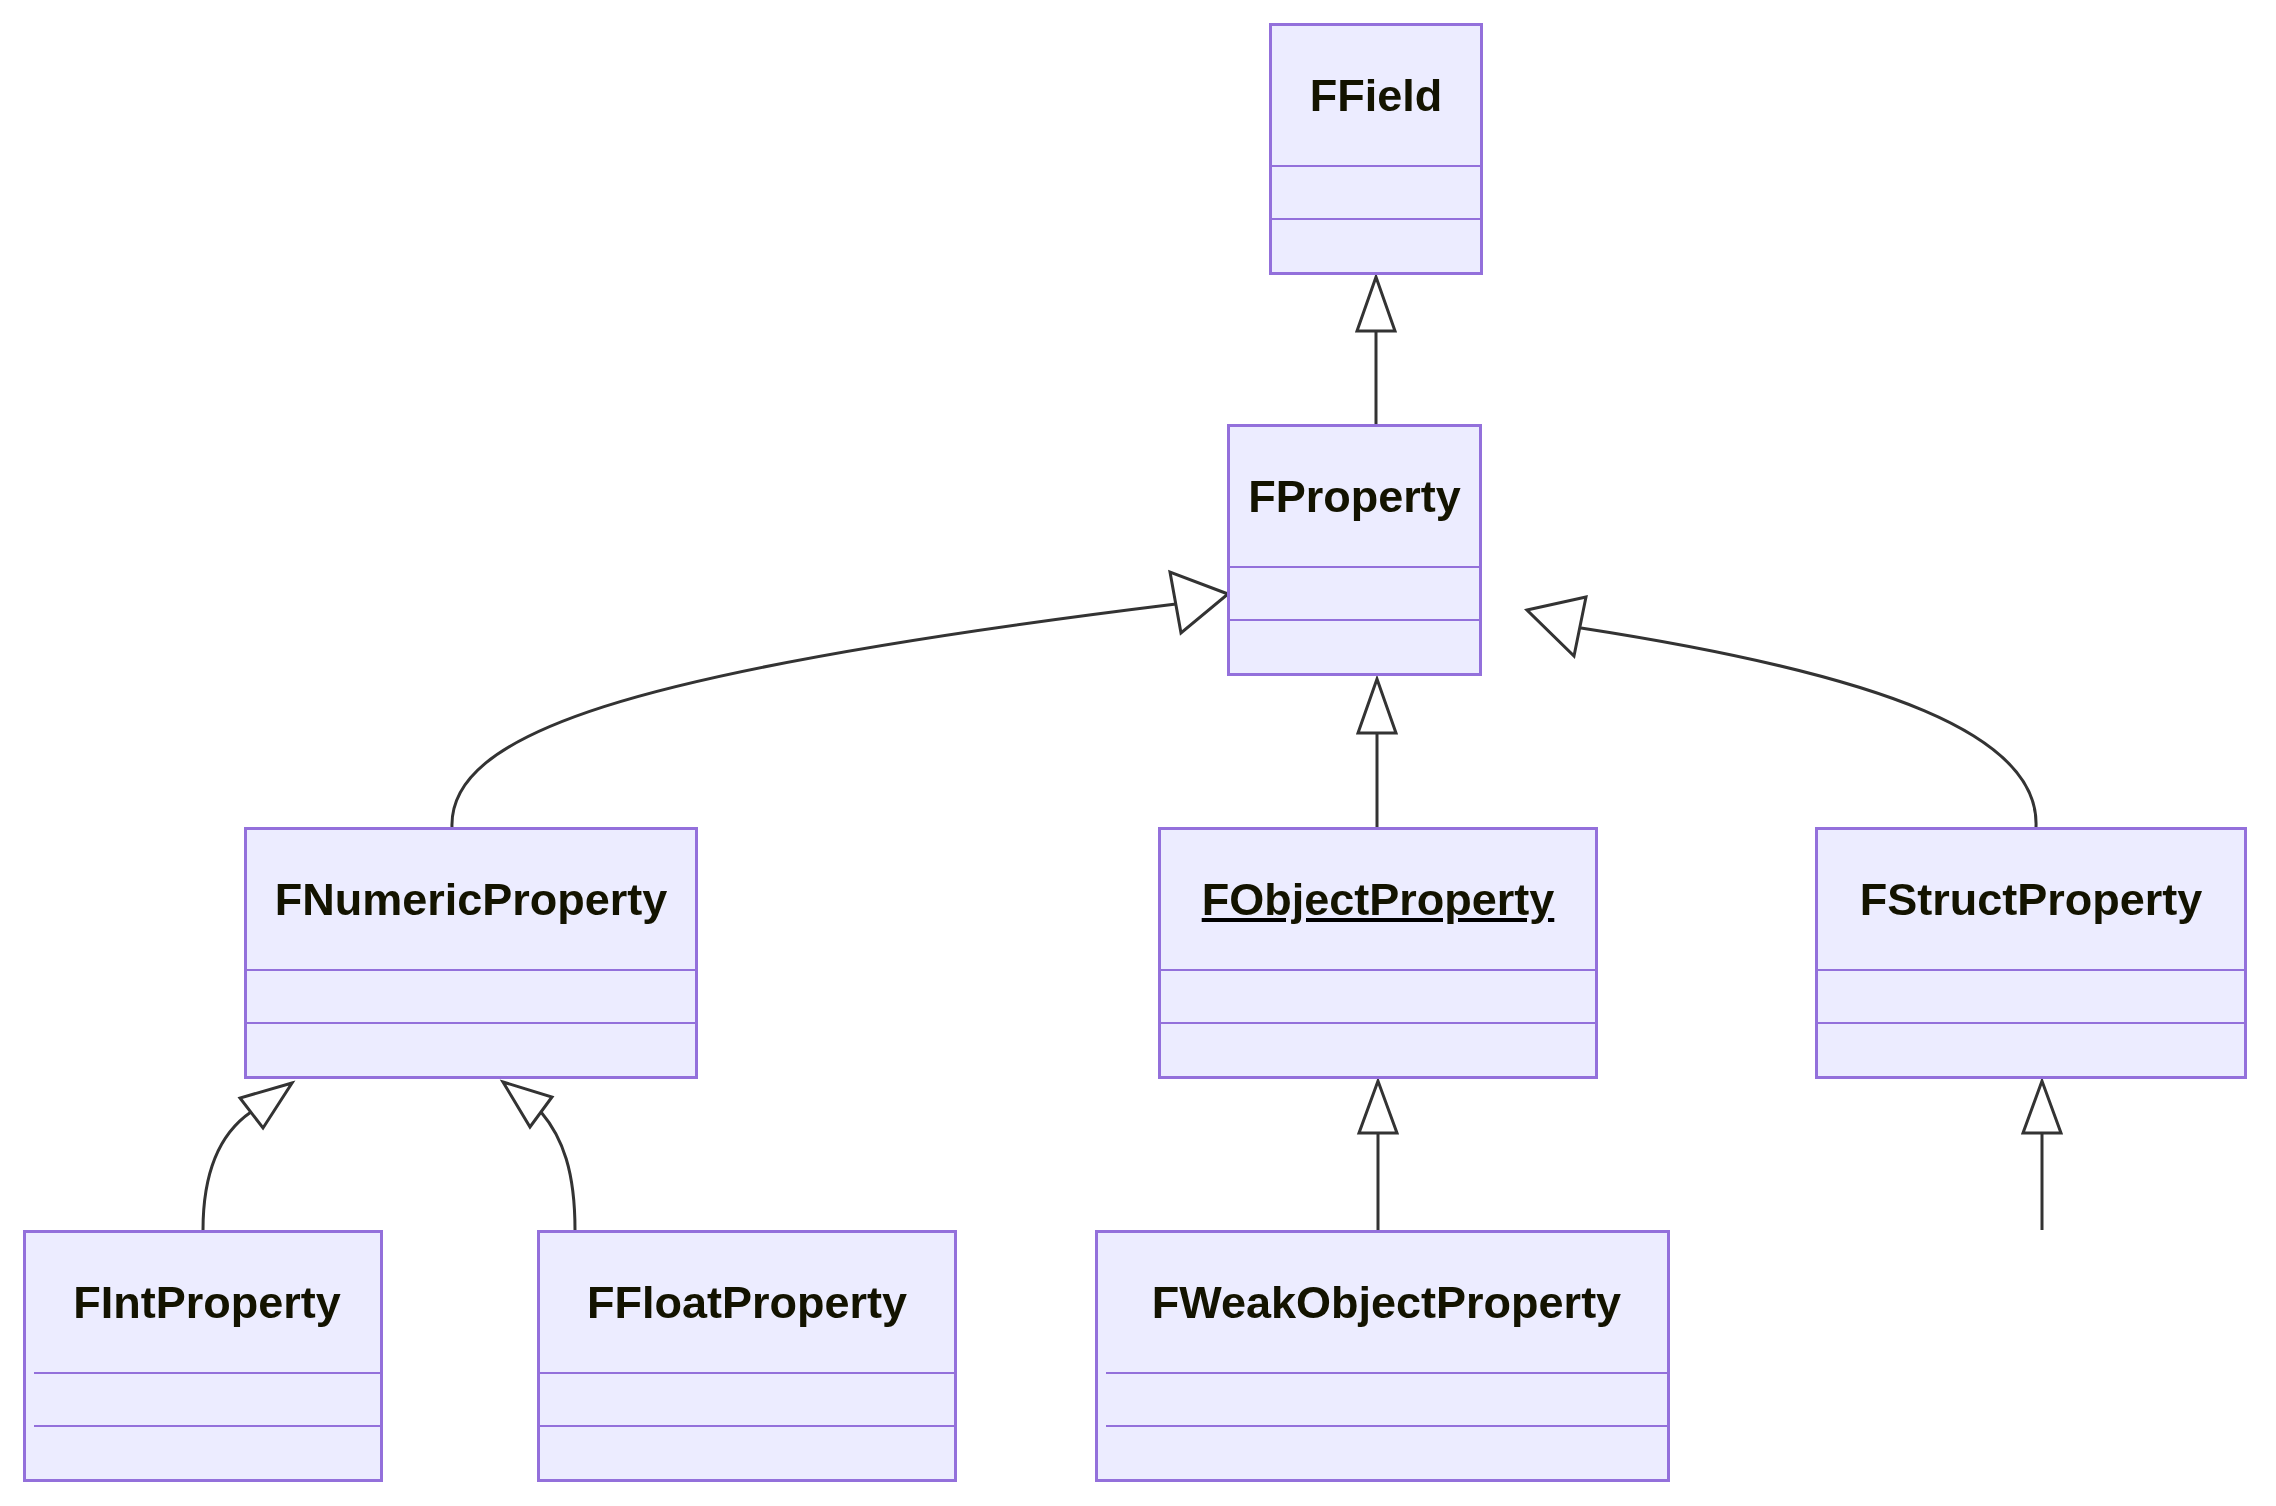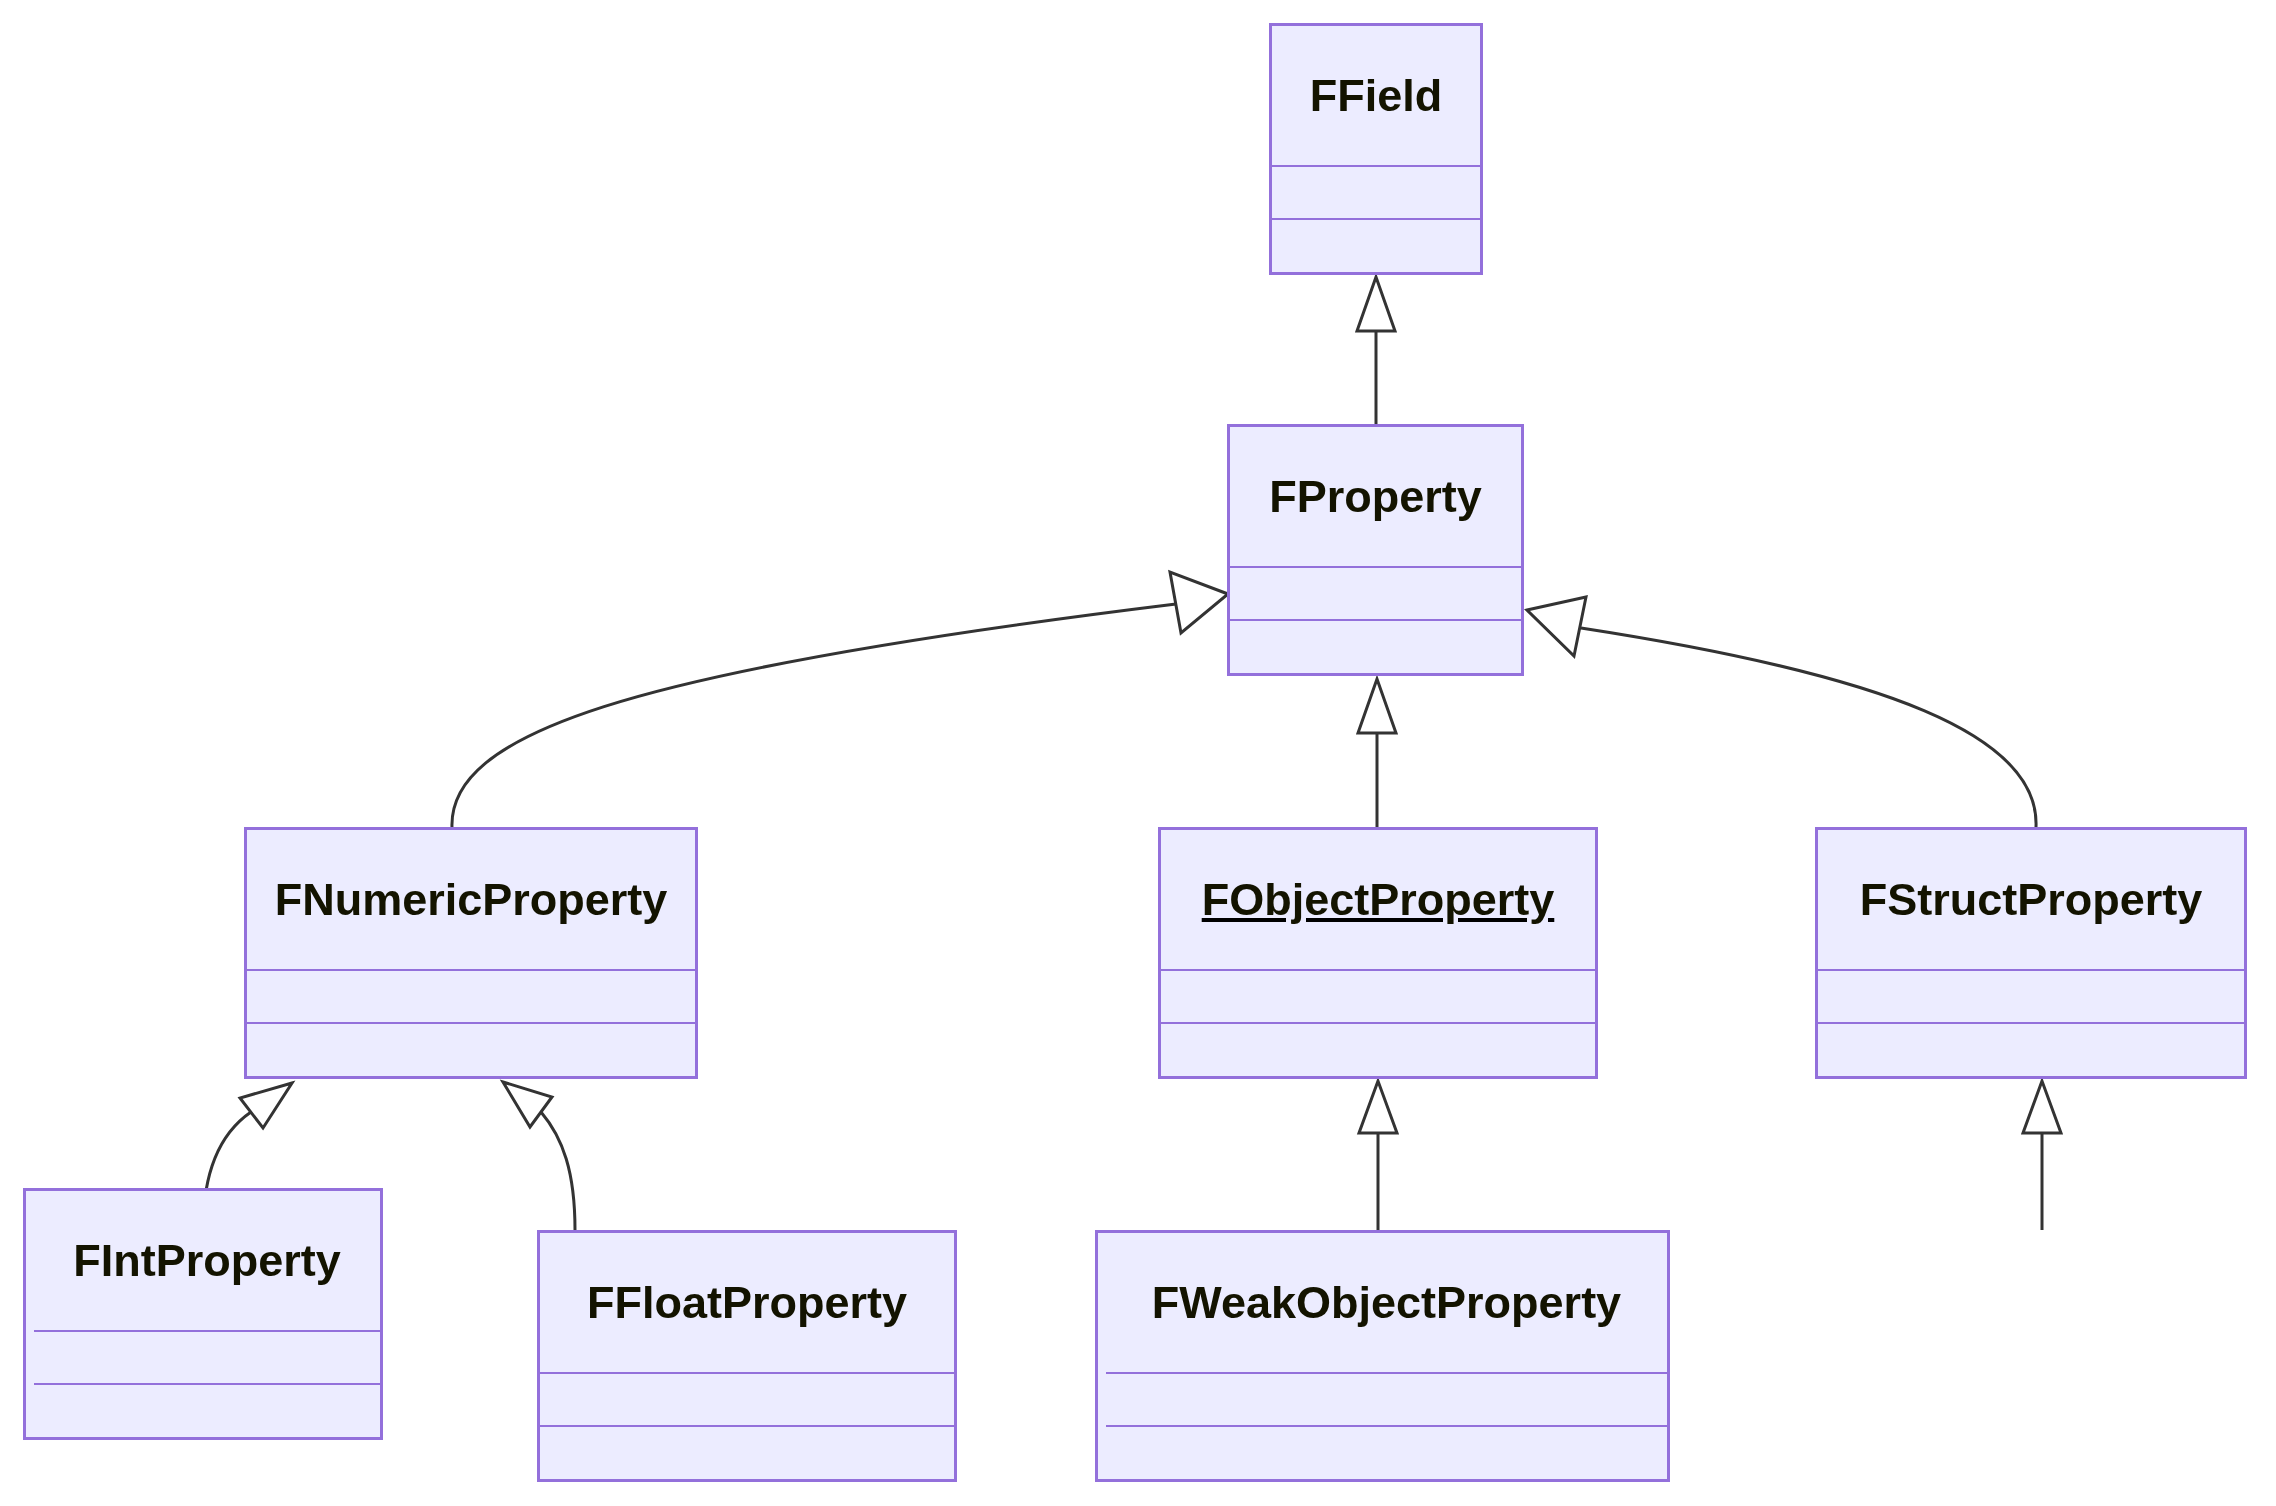--- a/index.html
+++ b/index.html
@@ -92,21 +92,21 @@
     <path class="edge" d="M 2042 1230 L 2042 1133"></path>
     <polygon class="arrowhead" points="2042,1081 2023,1133 2061,1133"></polygon>
   </svg>
 
   <div class="class-box" style="left:1269px; top:23px; width:214px;">
     <div class="class-title">FField</div>
     <div class="compartment attrs"></div>
     <div class="compartment methods"></div>
   </div>
 
-  <div class="class-box" style="left:1227px; top:424px; width:297px;">
+  <div class="class-box" style="left:1227px; top:424px; width:255px;">
     <div class="class-title">FProperty</div>
     <div class="compartment attrs"></div>
     <div class="compartment methods"></div>
   </div>
 
   <div class="class-box" style="left:225px; top:827px; width:454px;margin-left:19px;">
     <div class="class-title">FNumericProperty</div>
     <div class="compartment attrs"></div>
     <div class="compartment methods"></div>
   </div>
@@ -116,21 +116,21 @@
     <div class="compartment attrs"></div>
     <div class="compartment methods"></div>
   </div>
 
   <div class="class-box" style="left:1815px; top:827px; width:432px;">
     <div class="class-title">FStructProperty</div>
     <div class="compartment attrs"></div>
     <div class="compartment methods"></div>
   </div>
 
-  <div class="class-box" style="left:23px; top:1188px; width:360px;padding-left:8px;">
+  <div class="class-box" style="left:23px; top:1230px; width:360px;padding-left:8px;">
     <div class="class-title">FIntProperty</div>
     <div class="compartment attrs"></div>
     <div class="compartment methods"></div>
   </div>
 
   <div class="class-box" style="left:537px; top:1230px; width:420px;">
     <div class="class-title">FFloatProperty</div>
     <div class="compartment attrs"></div>
     <div class="compartment methods"></div>
   </div>

